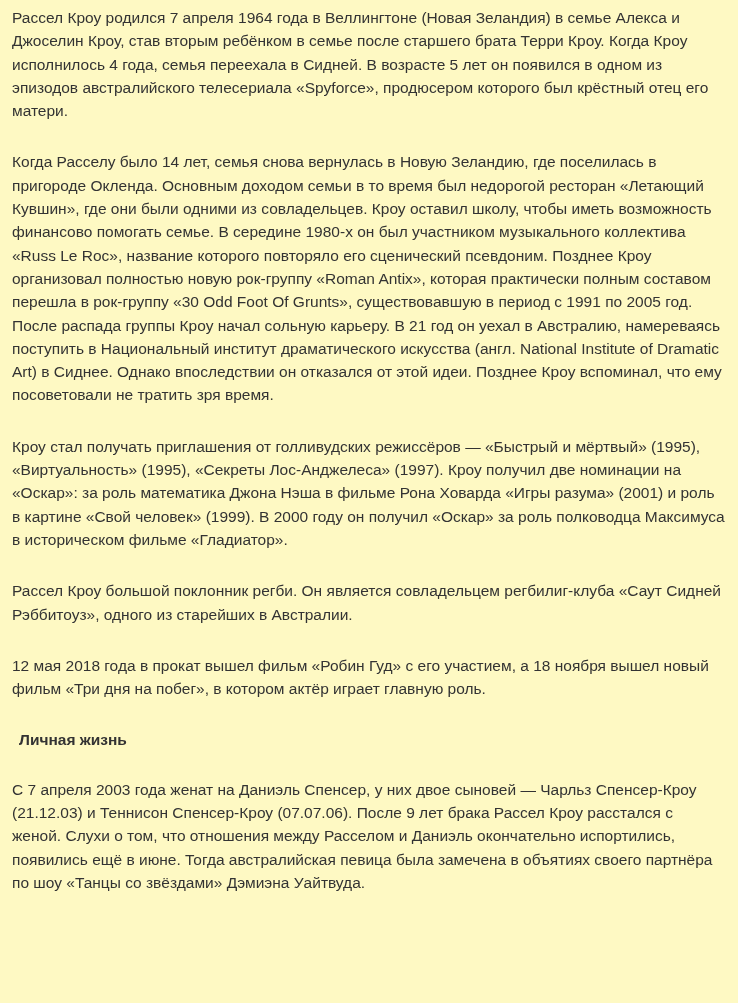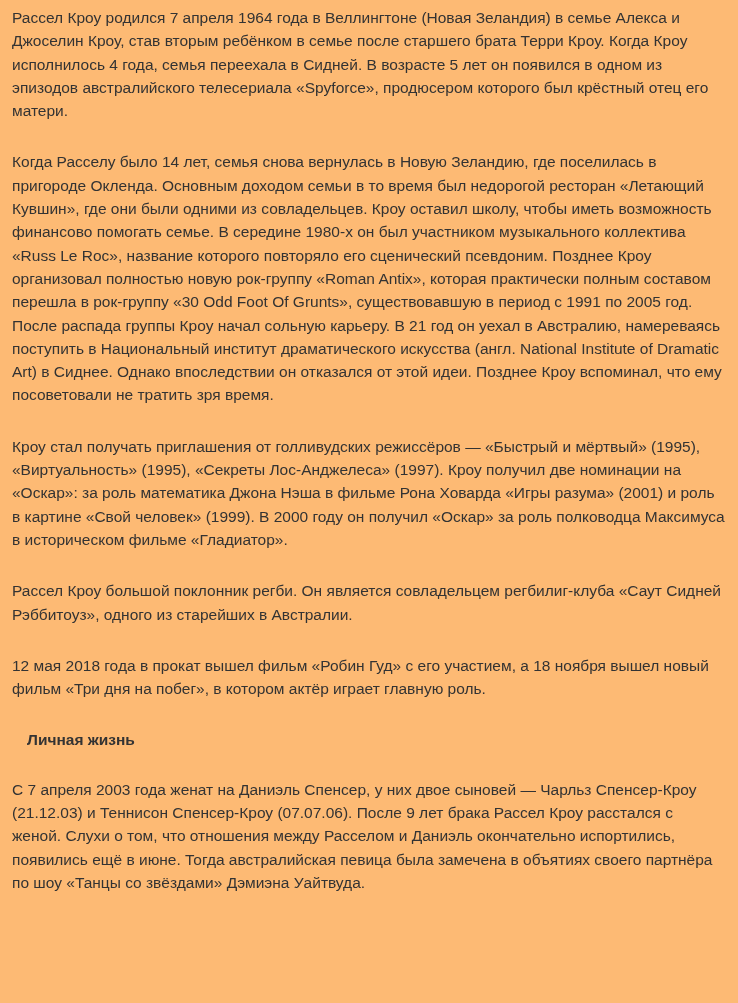--- a/index.html
+++ b/index.html
@@ -5,35 +5,35 @@
     html, body {
       margin: 0;
       padding: 0;
       background: #ececec;
     }
     .page {
       width: 738px;
       height: 1003px;
       box-sizing: border-box;
       padding: 6px 13px 0 12px;
-      background: #fdba74;
+      background: #fef9c3;
       font-family: "Liberation Sans", sans-serif;
       font-size: 15.5px;
       line-height: 23.3px;
       color: #333333;
       text-align: left;
       overflow: hidden;
       -webkit-hyphens: auto;
       hyphens: auto;
     }
     .page p.para {
       margin: 0 0 28px 0;
     }
     .page h3.section-heading {
-      margin: 0 0 26px 15px;
+      margin: 0 0 26px 7px;
       font-size: 15.5px;
       line-height: 23.3px;
       font-weight: bold;
       color: #333333;
     }
   </style>
 </head>
 <body>
 
 <div class="page">

